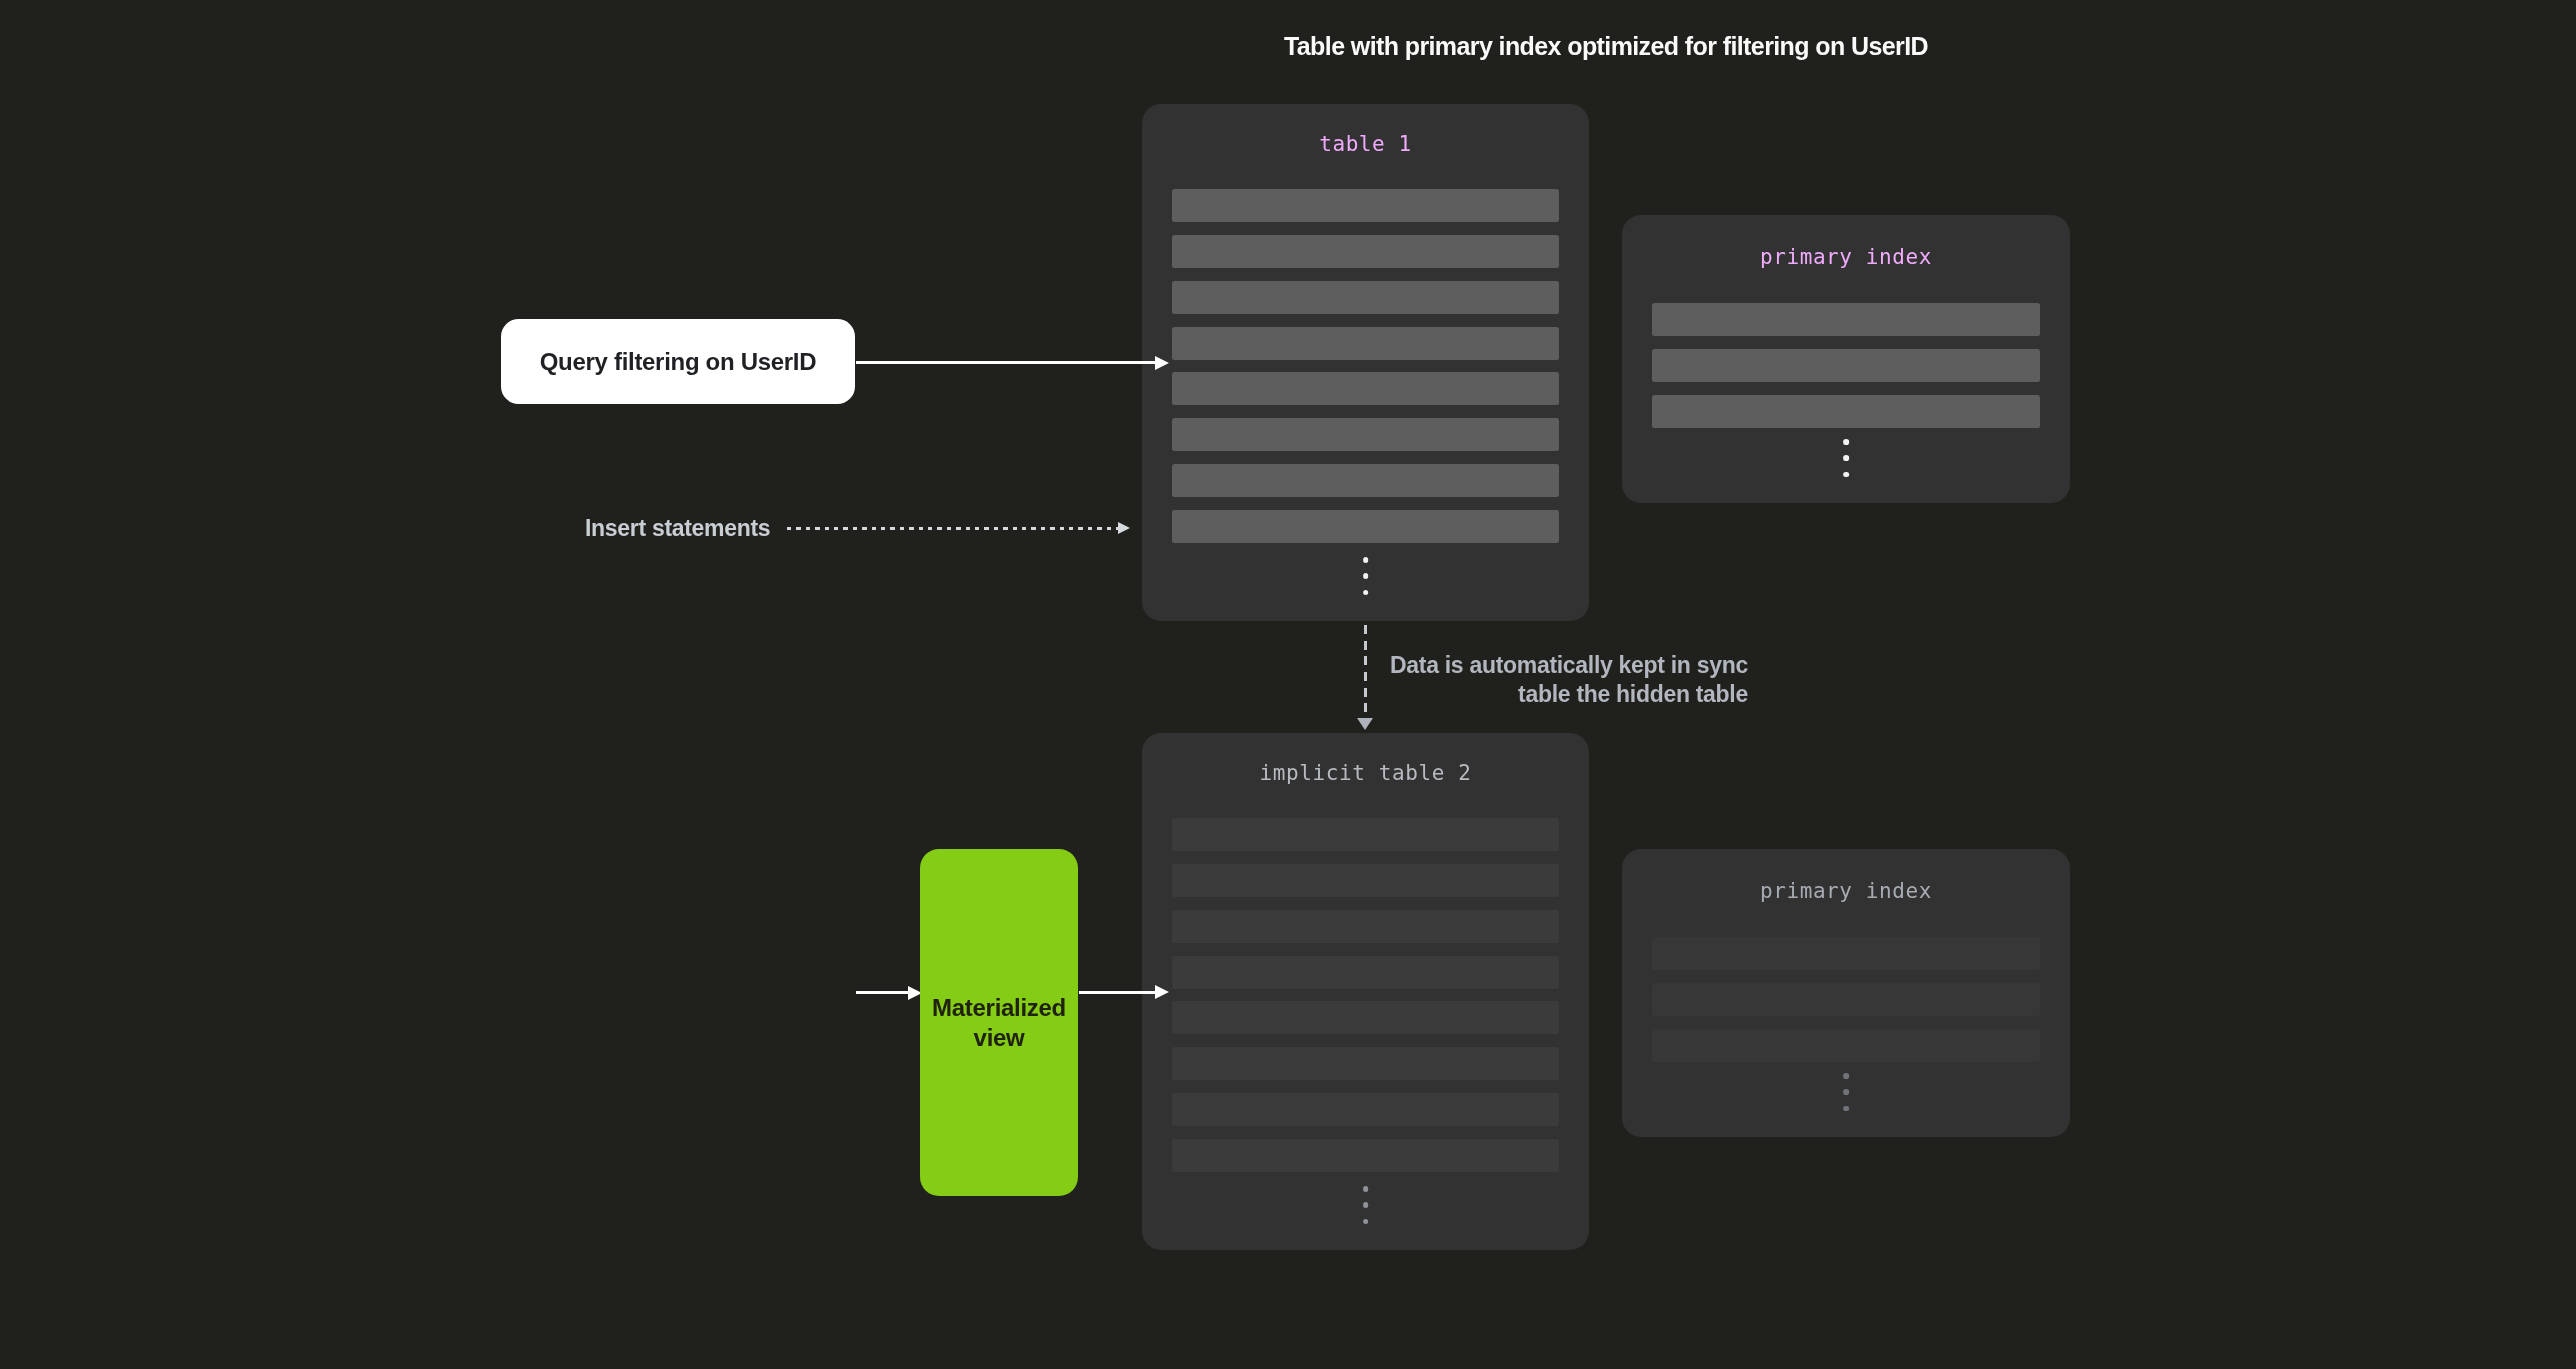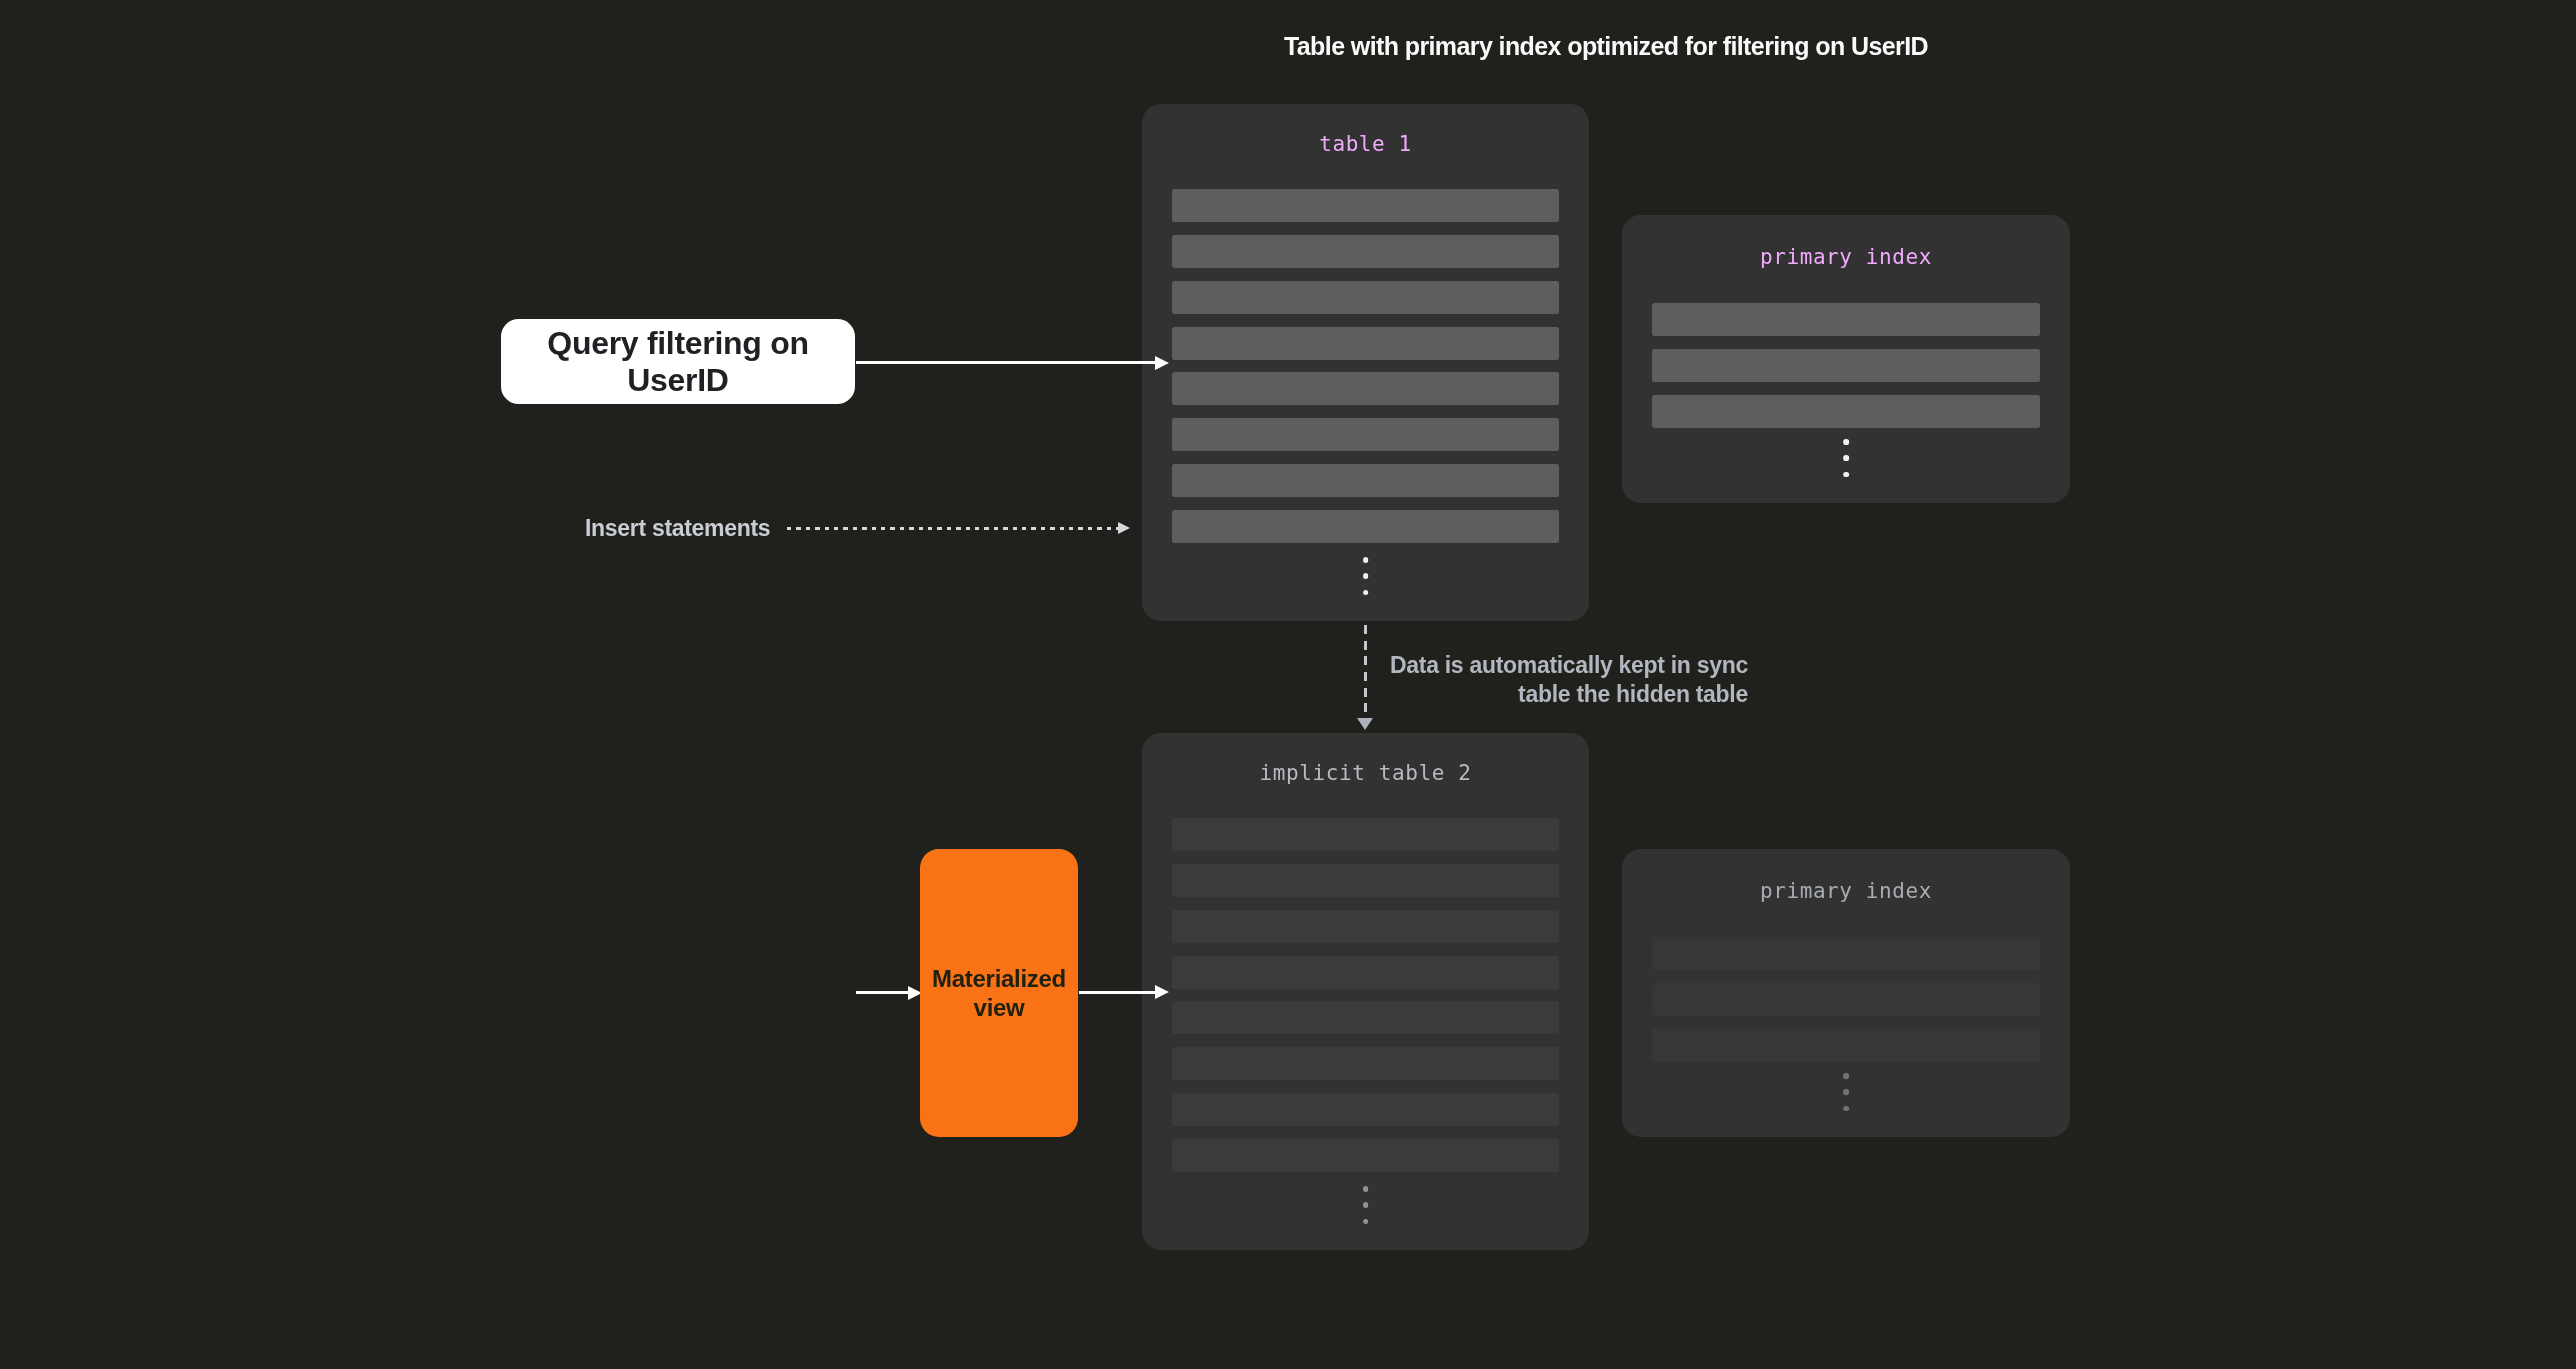--- a/index.html
+++ b/index.html
@@ -34,25 +34,25 @@
     position:absolute;left:50%;transform:translateX(-50%);
     display:flex;flex-direction:column;align-items:center;gap:10.7px;
   }
   .vdots span{display:block;width:5.7px;height:5.7px;border-radius:50%;}
   .bright .vdots span{background:#f1f1f1;}
   .dim-t .vdots span{background:#8f9399;}
   .dim-i .vdots span{background:#70747a;}
   .pill{
     position:absolute;left:501px;width:354px;height:85px;background:#ffffff;
     border-radius:17.6px;display:flex;align-items:center;justify-content:center;
-    font-size:32px;font-weight:bold;color:#1f2125;letter-spacing:-0.3px;text-align:center;
+    font-size:24px;font-weight:bold;color:#1f2125;letter-spacing:-0.3px;text-align:center;
   }
   .mv-box{
-    position:absolute;left:920px;top:849px;width:158px;height:288px;
-    background:#f97316;border-radius:19px;
+    position:absolute;left:920px;top:849px;width:158px;height:347px;
+    background:#84cc16;border-radius:19px;
     display:flex;align-items:center;justify-content:center;text-align:center;
     font-size:24px;font-weight:bold;color:#20220f;letter-spacing:-0.3px;line-height:29.5px;
     padding:0 12.6px;box-sizing:border-box;
   }
   .hline{position:absolute;height:2.5px;background:#ffffff;}
   .head-right{
     position:absolute;width:0;height:0;
     border-top:7px solid transparent;border-bottom:7px solid transparent;
     border-left:14px solid #ffffff;
   }

